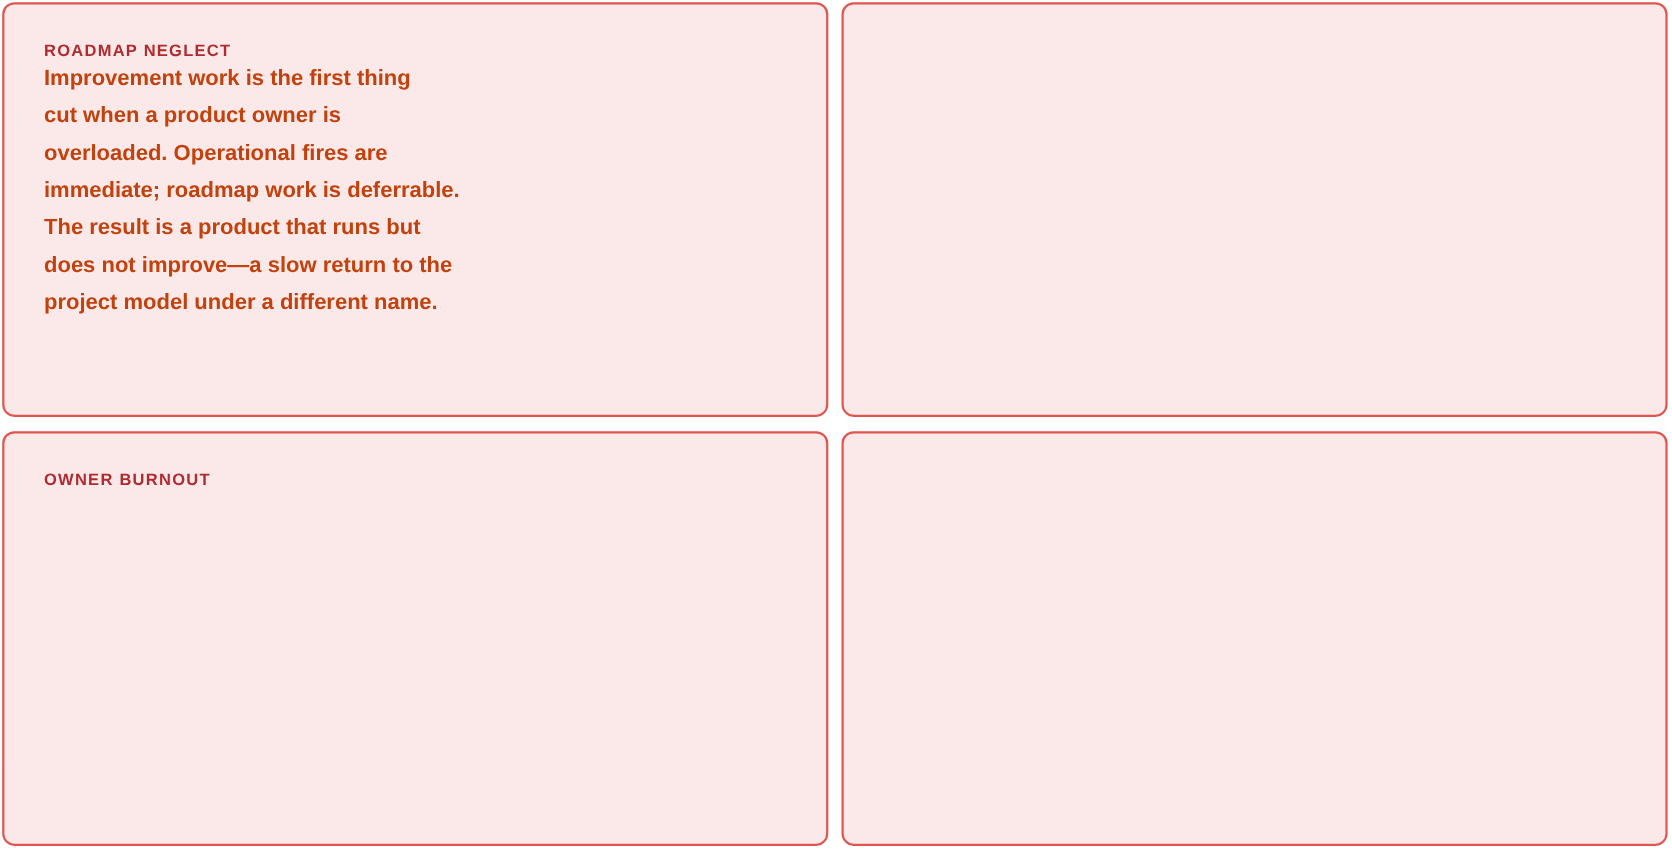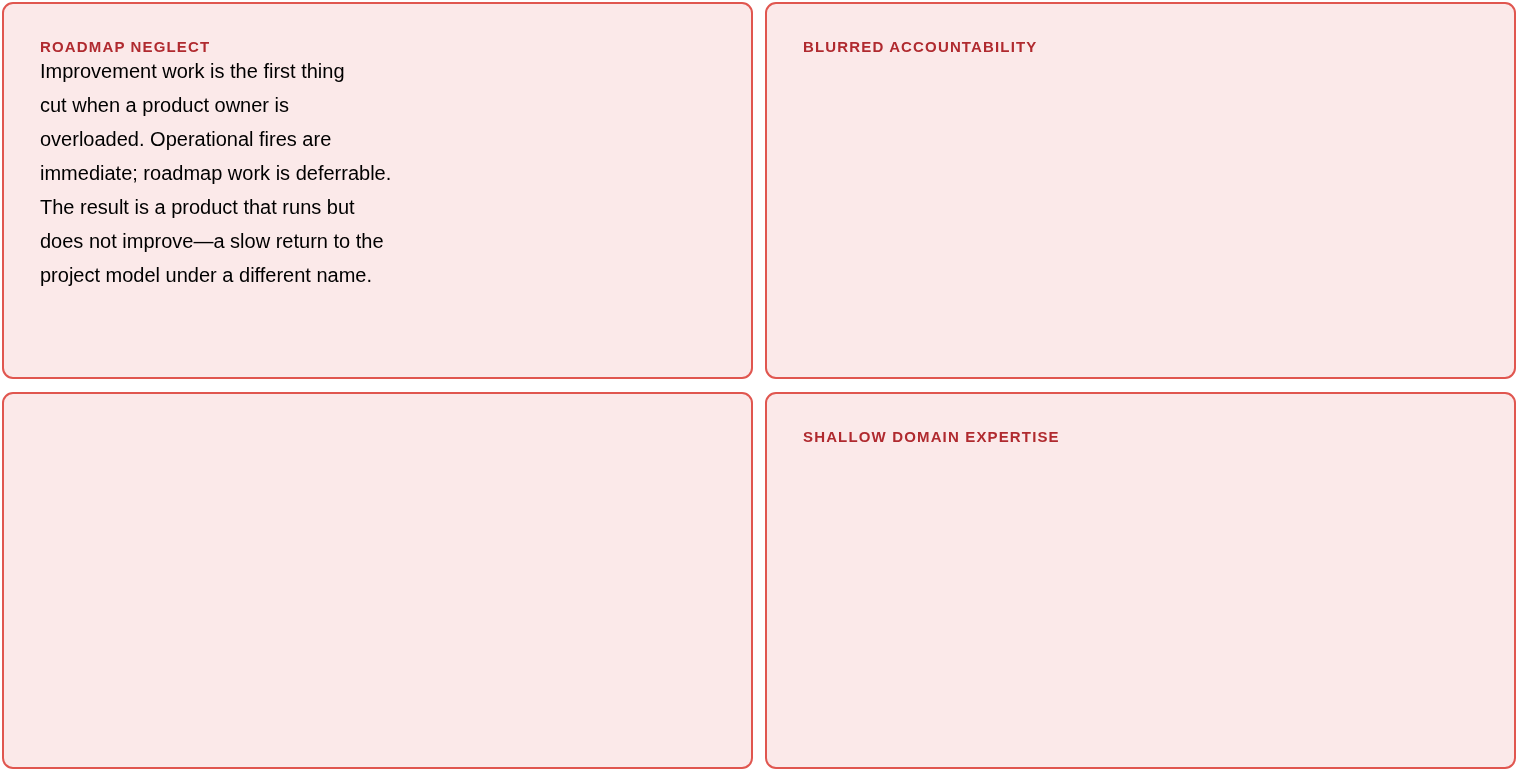--- a/index.html
+++ b/index.html
@@ -44,47 +44,46 @@
     letter-spacing: 1.15px;
     color: #b02a2f;
     line-height: 17px;
     margin: 0;
     white-space: nowrap;
   }
 
   .card-body {
     font-size: 20px;
     line-height: 34px;
-    color: #000000;
+    color: #c2410c;
     margin: 0;
     margin-top: -1px;
-    font-weight: normal;
+    font-weight: bold;
     white-space: pre-line;
   }
 </style>
 </head>
 <body>
 
 <div id="grid">
 
   <div class="card">
     <div class="card-title">ROADMAP NEGLECT</div>
     <div class="card-body">Improvement work is the first thing
 cut when a product owner is
 overloaded. Operational fires are
 immediate; roadmap work is deferrable.
 The result is a product that runs but
 does not improve—a slow return to the
 project model under a different name.</div>
   </div>
 
   <div class="card">
-    <div class="card-title">BLURRED ACCOUNTABILITY</div>
+  </div>
+
+  <div class="card">
+    <div class="card-title">OWNER BURNOUT</div>
   </div>
 
   <div class="card">
   </div>
 
-  <div class="card">
-    <div class="card-title">SHALLOW DOMAIN EXPERTISE</div>
-  </div>
-
 </div>
 
 </body></html>

